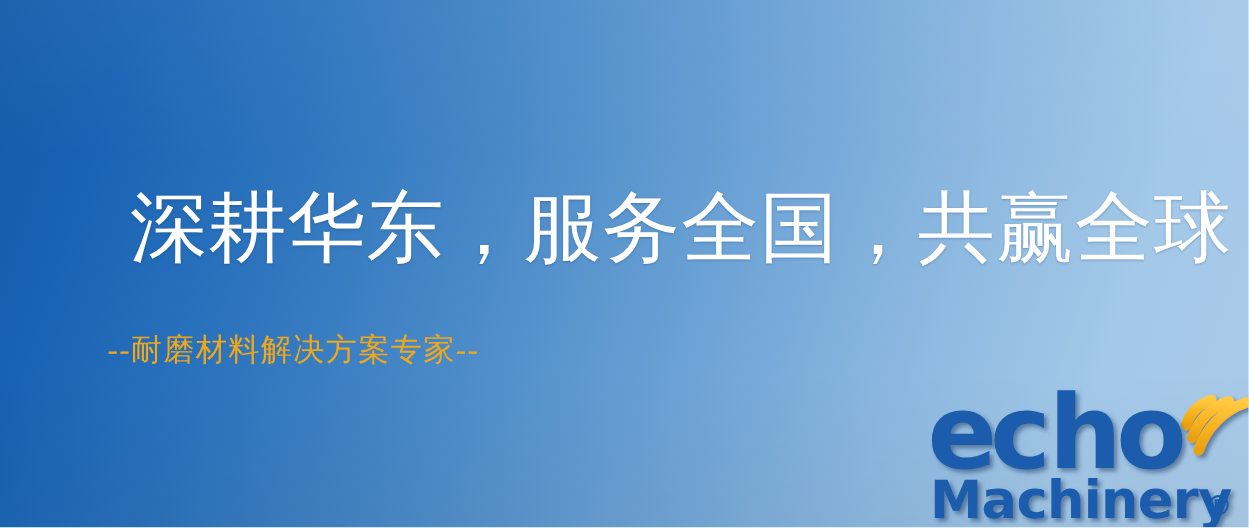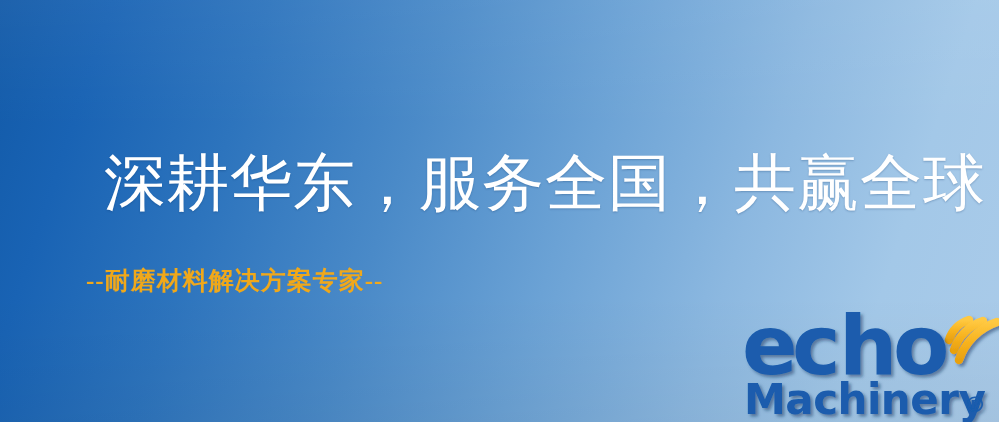--- a/index.html
+++ b/index.html
@@ -59,21 +59,21 @@
     margin-left: 20px;
   }
 
   .subhead {
     position: absolute;
     left: 86px;
     top: 266px;
     font-family: "Liberation Serif", "DejaVu Serif", serif;
     font-size: 25px;
     line-height: 1.2;
-    font-weight: 700;
+    font-weight: 400;
     color: #f0a81a;
     letter-spacing: 1px;
     white-space: nowrap;
     z-index: 3;
   }
 
   
   .logo {
     position: absolute;
     left: 740px;

